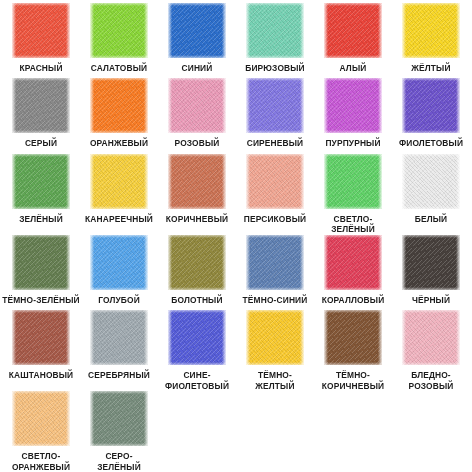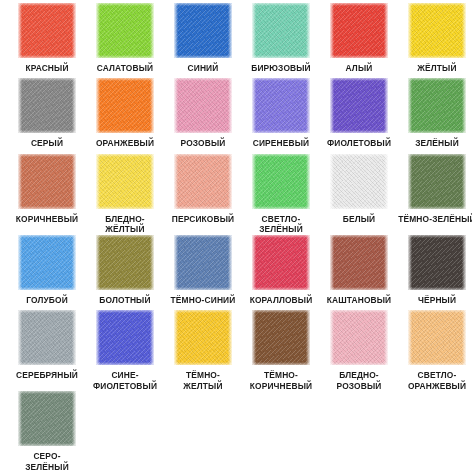--- a/index.html
+++ b/index.html
@@ -13,21 +13,21 @@
     overflow: hidden;
     font-family: "Liberation Sans", sans-serif;
   }
   #palette-grid {
     width: 462px;
     height: 472px;
     display: grid;
     grid-template-columns: repeat(6, 1fr);
     grid-template-rows: repeat(6, 1fr);
     box-sizing: border-box;
-    padding: 3px 2px 0 8px;
+    padding: 3px 2px 0 2px;
   }
   .swatch-cell {
     display: flex;
     flex-direction: column;
     align-items: center;
     justify-content: flex-start;
     position: relative;
   }
   .swatch-chip {
     width: 58px;
@@ -189,56 +189,65 @@
       <div class="swatch-chip">
         <div class="chip-base" style="background-color: rgb(123, 111, 224);"></div>
         <div class="chip-scribble" style="transform: rotate(-1.2deg);"></div>
         <div class="chip-grain"></div>
         <div class="chip-edge"></div>
       </div>
       <div class="swatch-label">СИРЕНЕВЫЙ</div>
     </div>
     <div class="swatch-cell">
       <div class="swatch-chip">
+        <div class="chip-base" style="background-color: rgb(196, 79, 212);"></div>
+        <div class="chip-scribble" style="transform: rotate(-0.6deg);"></div>
+        <div class="chip-grain"></div>
+        <div class="chip-edge"></div>
+      </div>
+      <div class="swatch-label">ПУРПУРНЫЙ</div>
+    </div>
+    <div class="swatch-cell">
+      <div class="swatch-chip">
         <div class="chip-base" style="background-color: rgb(99, 71, 200);"></div>
         <div class="chip-scribble" style="transform: rotate(0deg);"></div>
         <div class="chip-grain"></div>
         <div class="chip-edge"></div>
       </div>
       <div class="swatch-label">ФИОЛЕТОВЫЙ</div>
     </div>
     <div class="swatch-cell">
       <div class="swatch-chip">
         <div class="chip-base" style="background-color: rgb(85, 160, 72);"></div>
         <div class="chip-scribble" style="transform: rotate(0.6deg);"></div>
         <div class="chip-grain"></div>
         <div class="chip-edge"></div>
       </div>
       <div class="swatch-label">ЗЕЛЁНЫЙ</div>
     </div>
     <div class="swatch-cell">
       <div class="swatch-chip">
+        <div class="chip-base" style="background-color: rgb(245, 204, 48);"></div>
+        <div class="chip-scribble" style="transform: rotate(1.2deg);"></div>
+        <div class="chip-grain"></div>
+        <div class="chip-edge"></div>
+      </div>
+      <div class="swatch-label">КАНАРЕЕЧНЫЙ</div>
+    </div>
+    <div class="swatch-cell">
+      <div class="swatch-chip">
         <div class="chip-base" style="background-color: rgb(201, 106, 74);"></div>
         <div class="chip-scribble" style="transform: rotate(-1.2deg);"></div>
         <div class="chip-grain"></div>
         <div class="chip-edge"></div>
       </div>
       <div class="swatch-label">КОРИЧНЕВЫЙ</div>
     </div>
     <div class="swatch-cell">
       <div class="swatch-chip">
-        <div class="chip-base" style="background-color: rgb(247, 220, 63);"></div>
-        <div class="chip-scribble" style="transform: rotate(0deg);"></div>
-        <div class="chip-grain"></div>
-        <div class="chip-edge"></div>
-      </div>
-      <div class="swatch-label">БЛЕДНО-ЖЁЛТЫЙ</div>
-    </div>
-    <div class="swatch-cell">
-      <div class="swatch-chip">
         <div class="chip-base" style="background-color: rgb(240, 160, 140);"></div>
         <div class="chip-scribble" style="transform: rotate(0.6deg);"></div>
         <div class="chip-grain"></div>
         <div class="chip-edge"></div>
       </div>
       <div class="swatch-label">ПЕРСИКОВЫЙ</div>
     </div>
     <div class="swatch-cell">
       <div class="swatch-chip">
         <div class="chip-base" style="background-color: rgb(86, 207, 94);"></div>
@@ -297,35 +306,35 @@
       <div class="swatch-chip">
         <div class="chip-base" style="background-color: rgb(224, 52, 80);"></div>
         <div class="chip-scribble" style="transform: rotate(-1.2deg);"></div>
         <div class="chip-grain"></div>
         <div class="chip-edge"></div>
       </div>
       <div class="swatch-label">КОРАЛЛОВЫЙ</div>
     </div>
     <div class="swatch-cell">
       <div class="swatch-chip">
+        <div class="chip-base" style="background-color: rgb(58, 51, 46);"></div>
+        <div class="chip-scribble" style="transform: rotate(-0.6deg);"></div>
+        <div class="chip-grain"></div>
+        <div class="chip-edge"></div>
+      </div>
+      <div class="swatch-label">ЧЁРНЫЙ</div>
+    </div>
+    <div class="swatch-cell">
+      <div class="swatch-chip">
         <div class="chip-base" style="background-color: rgb(160, 79, 60);"></div>
         <div class="chip-scribble" style="transform: rotate(0deg);"></div>
         <div class="chip-grain"></div>
         <div class="chip-edge"></div>
       </div>
       <div class="swatch-label">КАШТАНОВЫЙ</div>
-    </div>
-    <div class="swatch-cell">
-      <div class="swatch-chip">
-        <div class="chip-base" style="background-color: rgb(58, 51, 46);"></div>
-        <div class="chip-scribble" style="transform: rotate(-0.6deg);"></div>
-        <div class="chip-grain"></div>
-        <div class="chip-edge"></div>
-      </div>
-      <div class="swatch-label">ЧЁРНЫЙ</div>
     </div>
     <div class="swatch-cell">
       <div class="swatch-chip">
         <div class="chip-base" style="background-color: rgb(154, 165, 171);"></div>
         <div class="chip-scribble" style="transform: rotate(1.2deg);"></div>
         <div class="chip-grain"></div>
         <div class="chip-edge"></div>
       </div>
       <div class="swatch-label">СЕРЕБРЯНЫЙ</div>
     </div>

